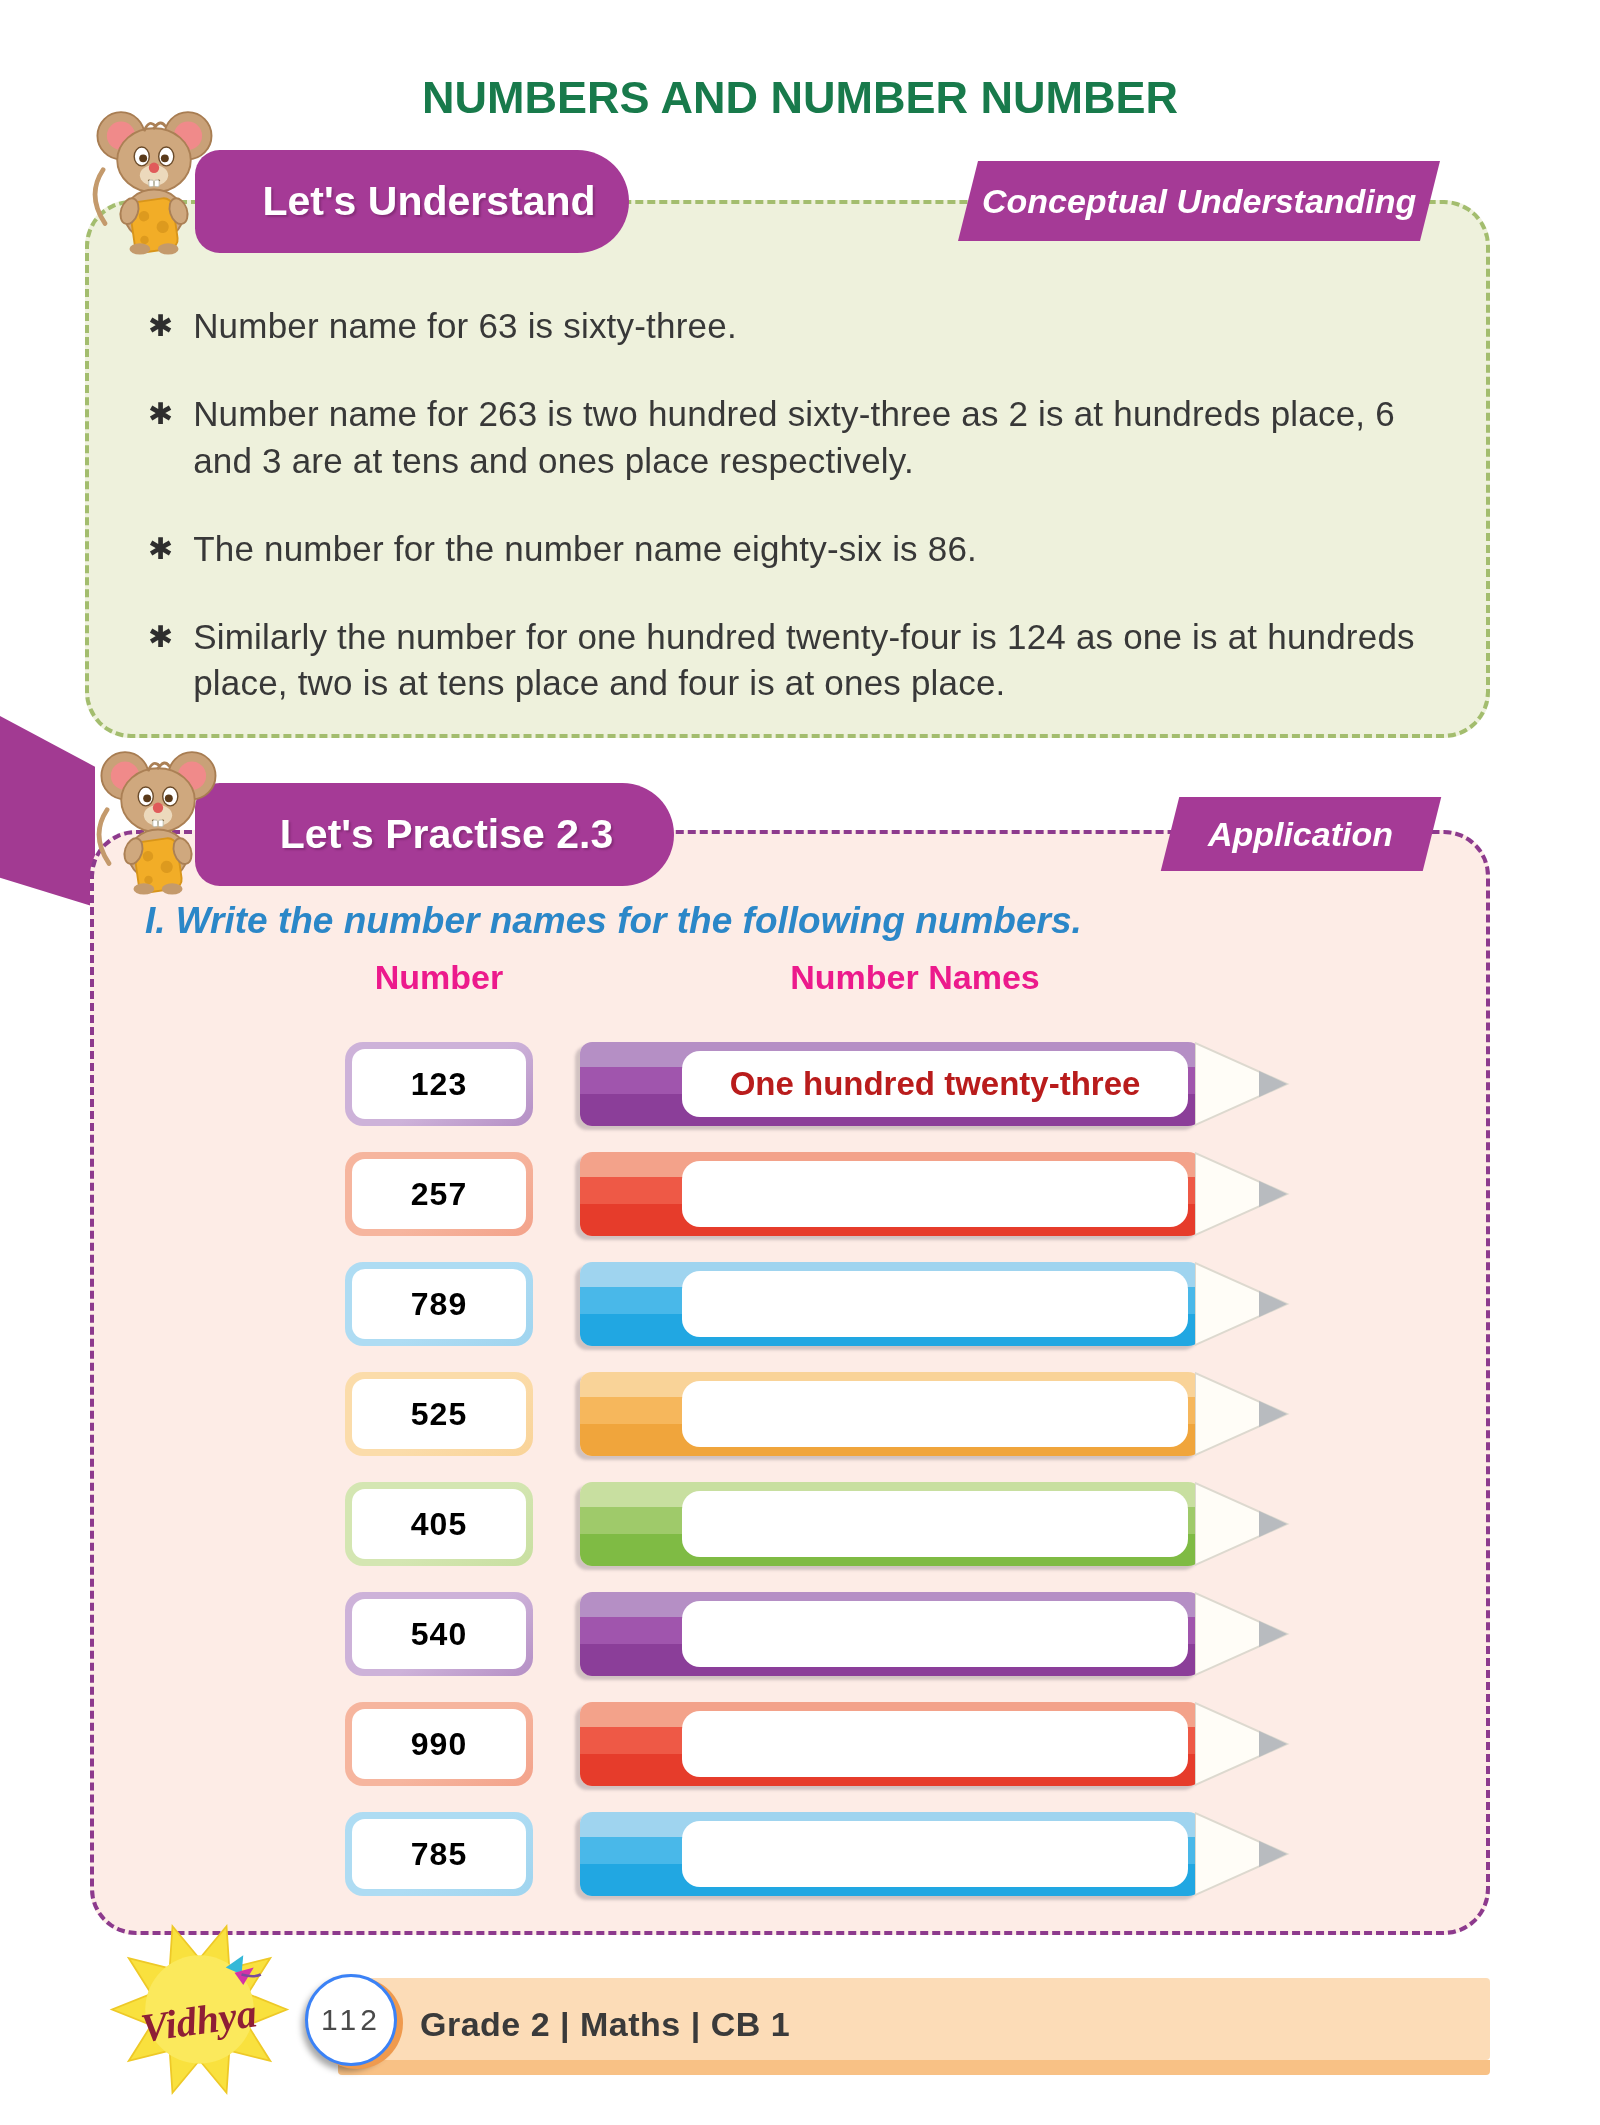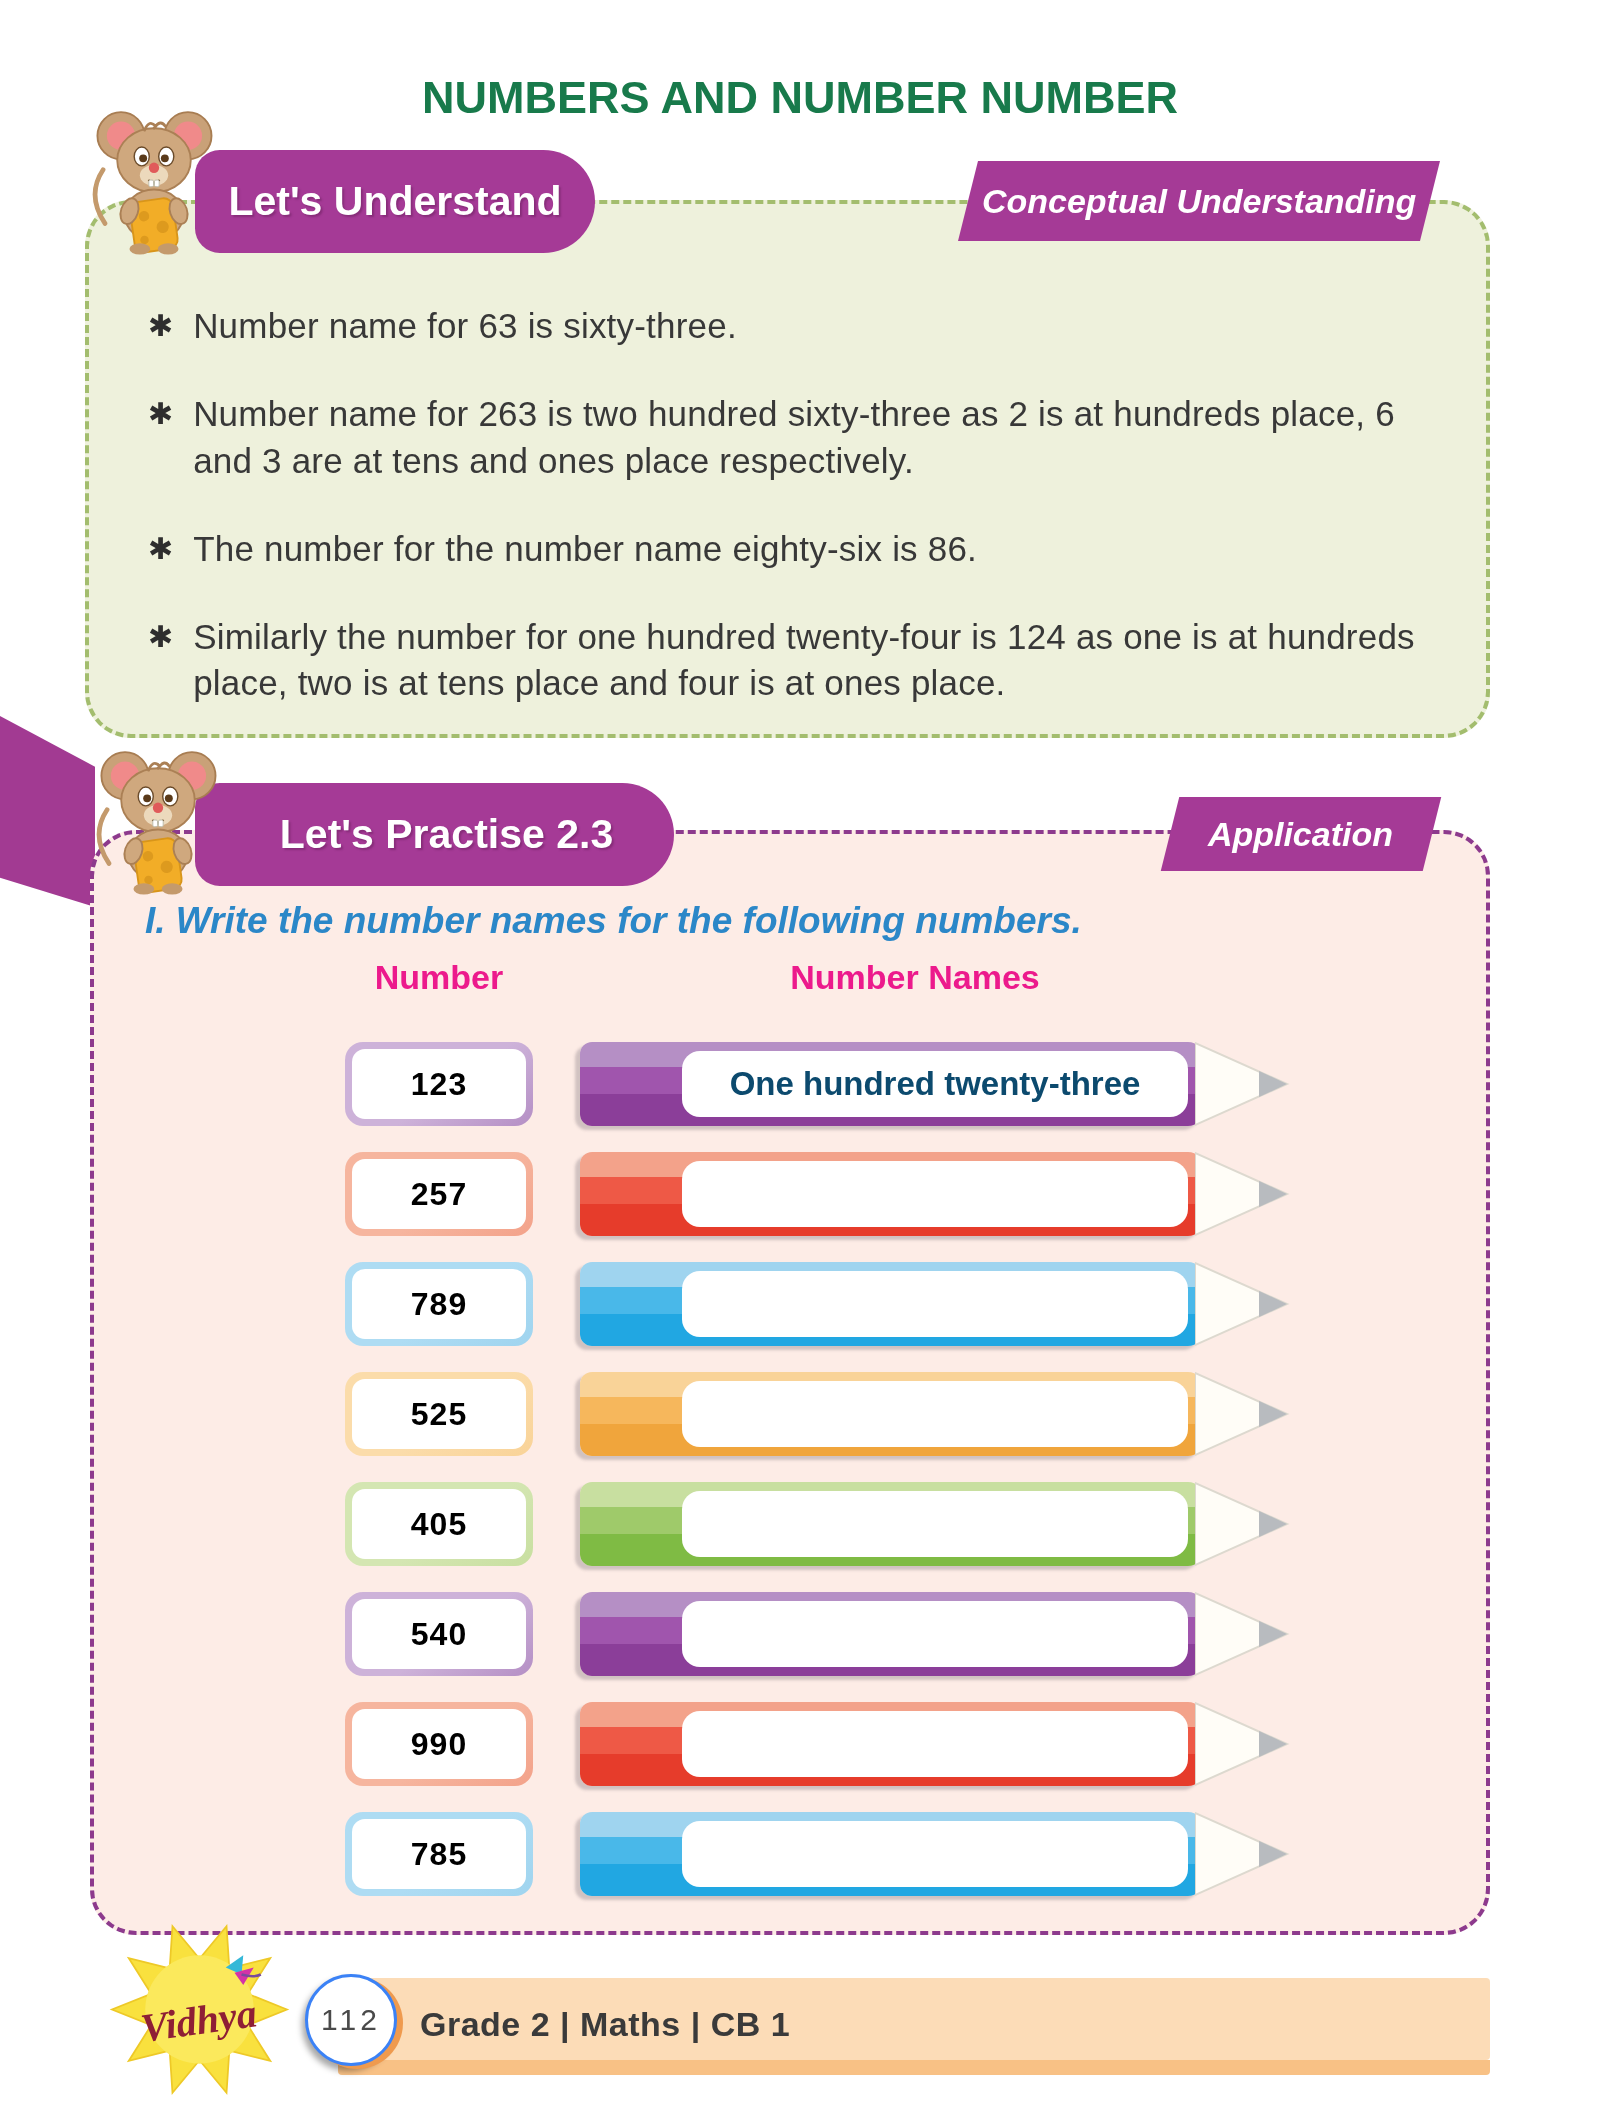--- a/index.html
+++ b/index.html
@@ -21,21 +21,21 @@
   .box-practise{
     left:90px;top:830px;width:1400px;height:1105px;
     background:#fdece6;border:4px dashed #8d3a8d;z-index:2;
   }
   
   .badge{
     position:absolute;background:#a53a96;color:#fff;z-index:5;
     border-radius:26px 54px 54px 26px;display:flex;align-items:center;justify-content:center;
     font-weight:bold;font-size:41px;text-shadow:2px 2px 2px rgba(80,20,70,.35);
   }
-  .badge-understand{left:195px;top:150px;width:400px;height:103px;}
+  .badge-understand{left:195px;top:150px;width:400px;height:103px;padding-left:34px;}
   .badge-practise{left:195px;top:783px;width:455px;height:103px;padding-left:24px;}
   
   .tag{
     position:absolute;background:#a53a96;z-index:5;transform:skewX(-14deg);
     display:flex;align-items:center;justify-content:center;
   }
   .tag span{
     transform:skewX(14deg);font-style:italic;font-weight:bold;color:#fff;font-size:34px;
   }
   .tag-understand{left:968px;top:161px;width:462px;height:80px;}
@@ -75,21 +75,21 @@
   }
   .pencil{position:relative;flex:1;margin-left:47px;height:84px;}
   .pencil-body{
     position:absolute;left:0;top:0;bottom:0;right:86px;border-radius:12px 16px 16px 12px;
     background:linear-gradient(180deg,var(--c-light) 0 30%,var(--c-mid) 30% 62%,var(--c-dark) 62% 100%);
     box-shadow:-5px 4px 3px rgba(110,100,110,.30);
   }
   .pencil-label{
     position:absolute;left:60px;top:9px;bottom:9px;right:102px;background:#ffffff;border-radius:18px;
     display:flex;align-items:center;justify-content:center;
-    font-size:33px;font-weight:bold;color:#0c4a6e;margin-left:42px;
+    font-size:33px;font-weight:bold;color:#b91c1c;margin-left:42px;
   }
   .pencil-tip{position:absolute;right:0;top:0;width:95px;height:84px;}
   
   .footer-bar{
     position:absolute;left:338px;top:1978px;width:1152px;height:82px;background:#fcdcb7;
     border-radius:4px;z-index:2;
   }
   .footer-bar::after{
     content:"";position:absolute;left:0;right:0;bottom:-15px;height:15px;background:#f8c185;
     border-radius:0 0 4px 4px;

